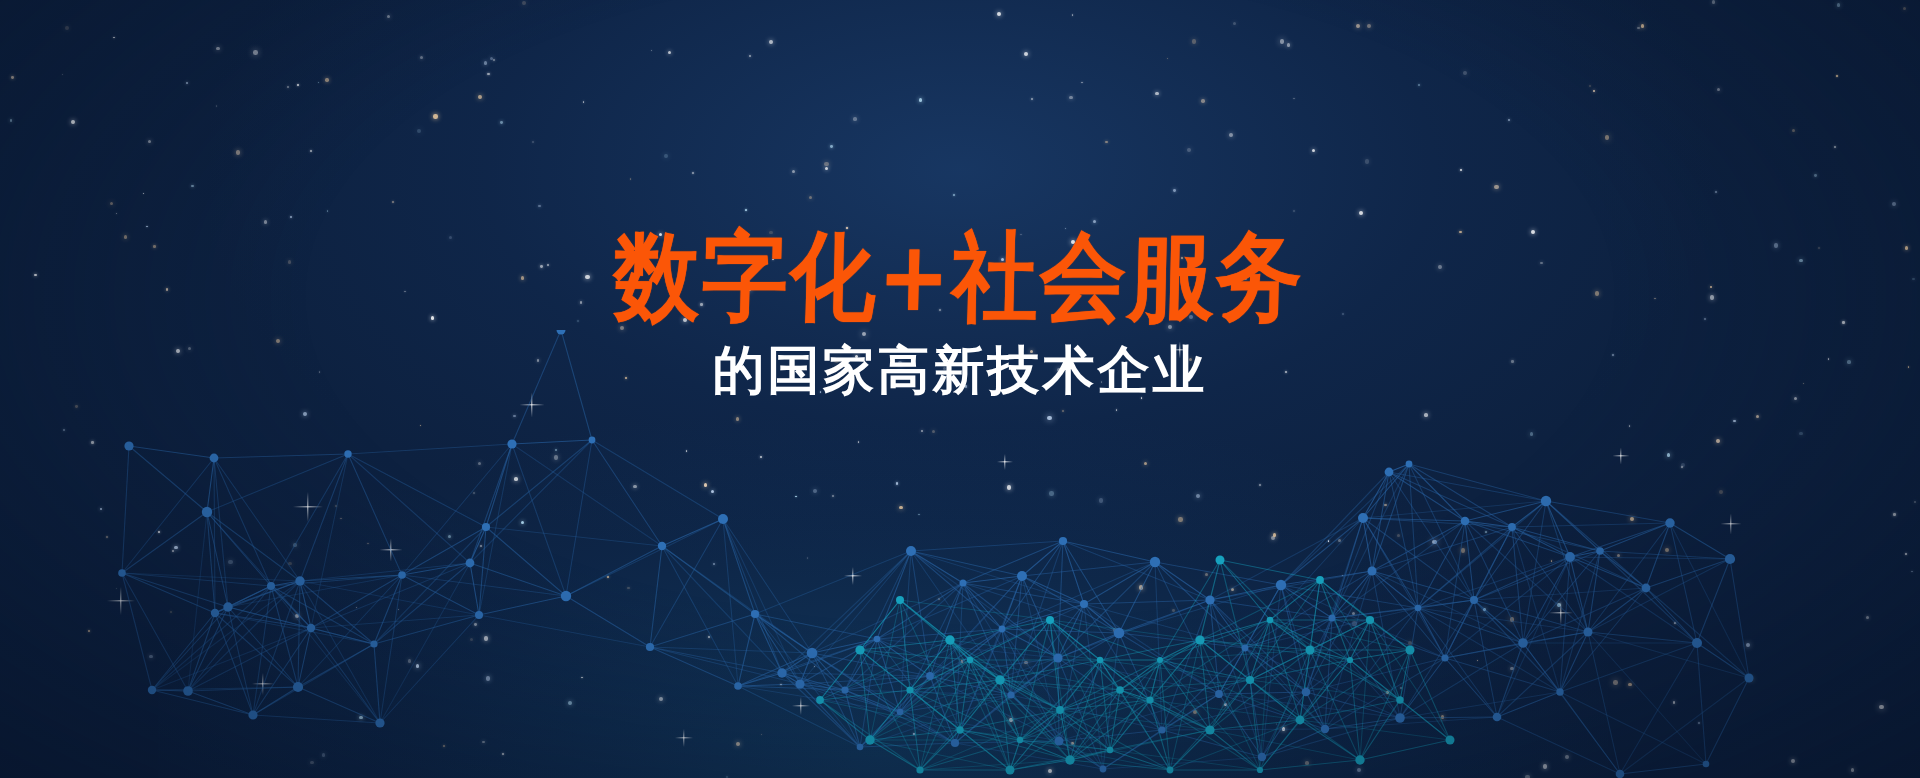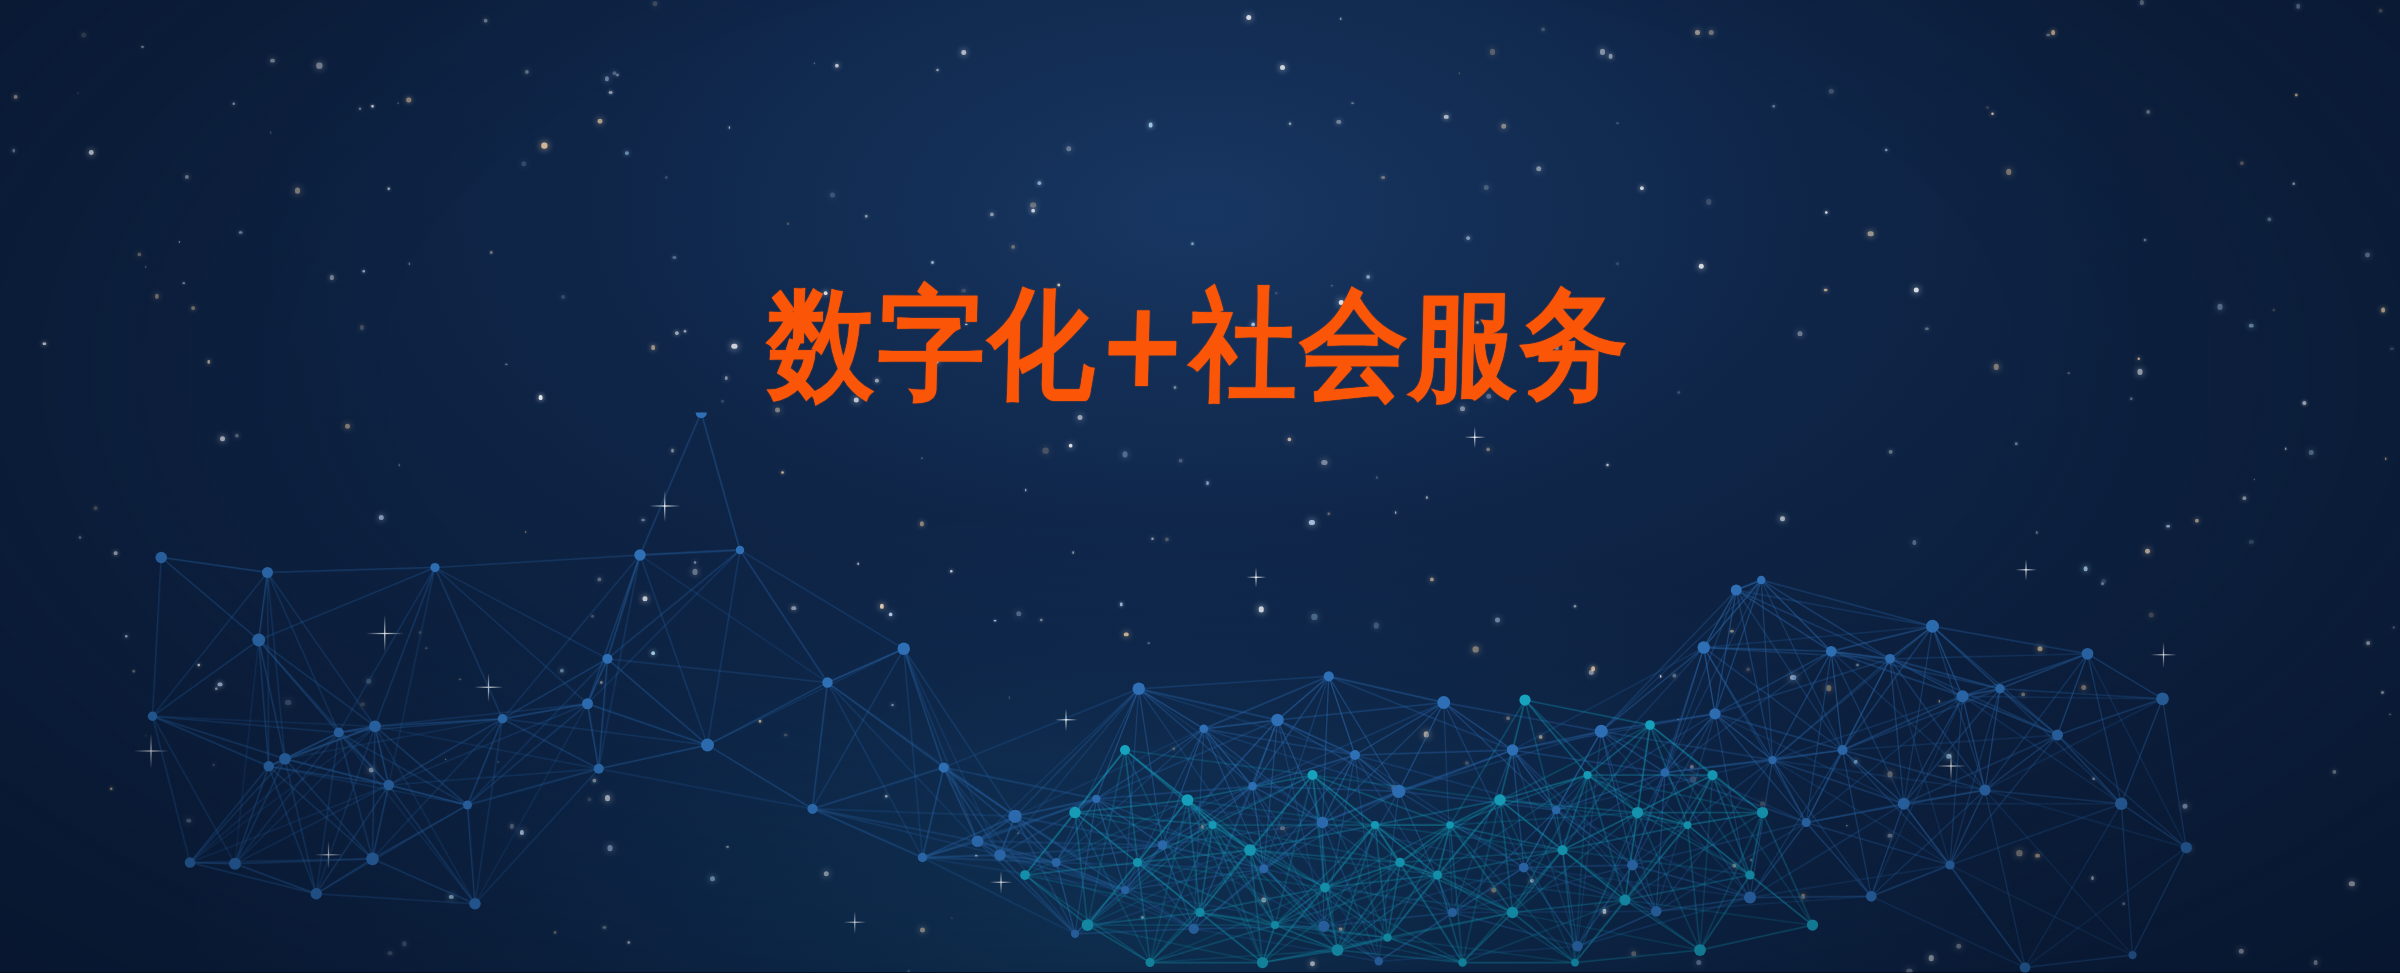--- a/index.html
+++ b/index.html
@@ -1334,15 +1334,16 @@
         <circle cx="1270" cy="290" r="3.3"></circle>
         <circle cx="1320" cy="250" r="3.9"></circle>
         <circle cx="1370" cy="290" r="4.1"></circle>
       </g>
   </svg>
 
   <div class="glow" id="vignette"></div>
 
   <div id="textblock">
     <div id="headline">数字化+社会服务</div>
+    <div id="subhead">的国家高新技术企业</div>
   </div>
 
 </div>
 
 </body></html>

